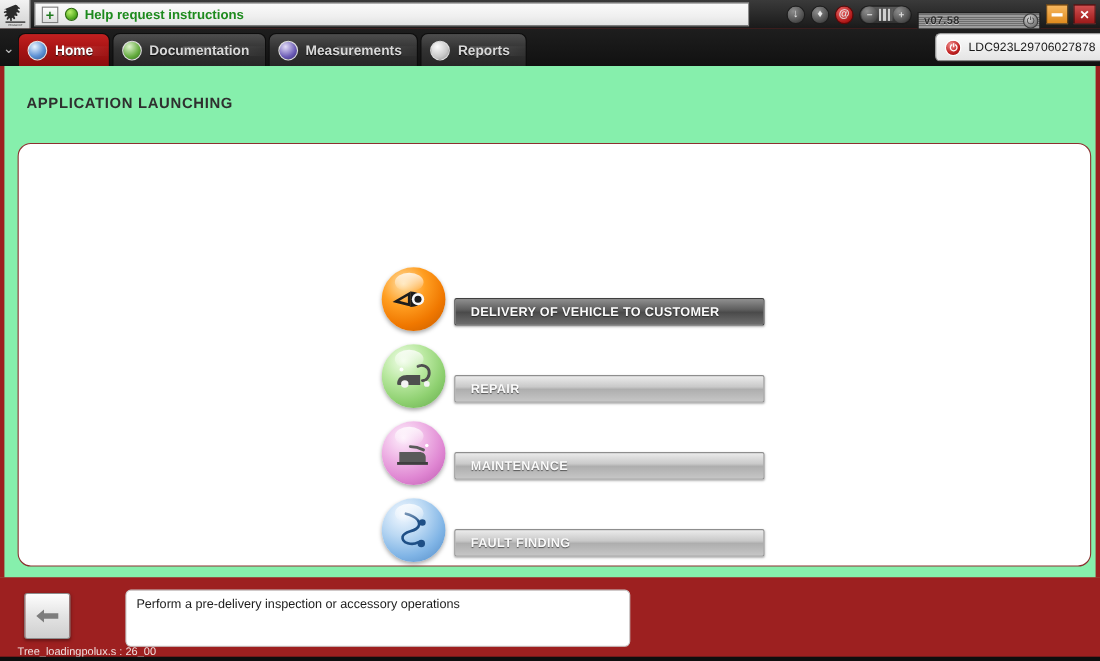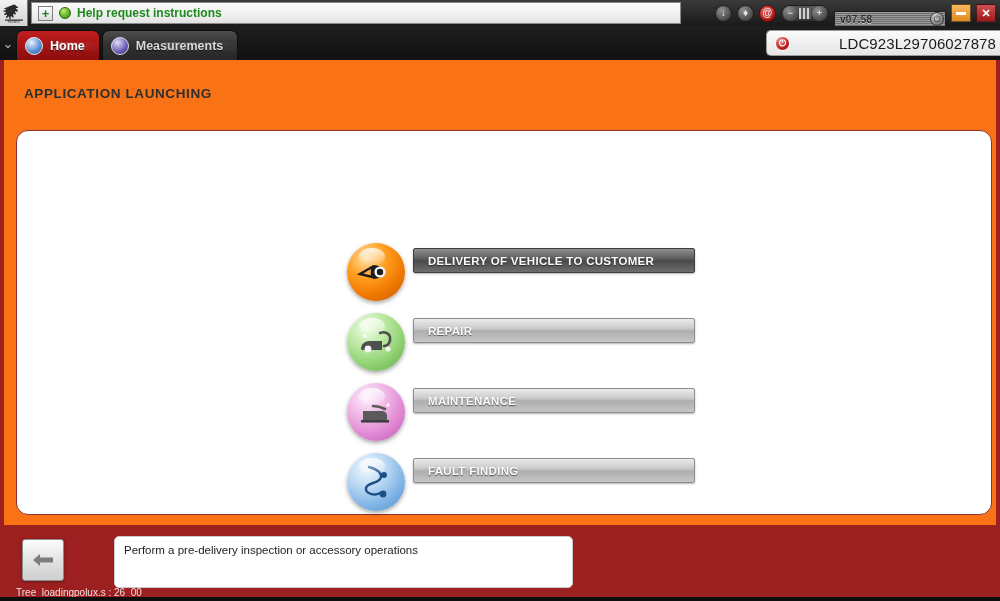--- a/index.html
+++ b/index.html
@@ -111,26 +111,26 @@
   .vin-badge {
     position:absolute; right:0; top:30px; height:26px;
     display:flex; align-items:center; gap:6px; padding: 0 4px 0 8px;
     background: linear-gradient(to bottom,#fbfbfb,#e4e4e4);
     border:1px solid #9a9a9a; border-radius: 5px 0 0 5px; border-right:none;
     overflow:hidden;
   }
   .vin-icon { width:15px;height:15px;border-radius:50%;flex:none;
     background: radial-gradient(circle at 35% 28%, #f09090, #c02020 60%, #8a0f0f); border:1px solid #fff;
     display:flex;align-items:center;justify-content:center; color:#fff; font-size:9px; font-weight:bold;}
-  .vin-text { font-size: 15px; color:#1a1a1a; white-space:nowrap; letter-spacing:.1px;margin-left:43px; }
+  .vin-text { font-size: 11px; color:#1a1a1a; white-space:nowrap; letter-spacing:.1px; }
 
   
   .main {
     position:absolute; left:0; top:60px; width:1000px; height: 465px;
-    background:#f97316;
+    background:#86efac;
     border-left: 4px solid #9d2020; border-right: 4px solid #9d2020; padding-left: 45px;
   }
   .page-title {
     position:absolute; left: 20px; top: 26px;
     font-size: 13.5px; font-weight: bold; color:#2f2f2f; letter-spacing: .6px;
   }
   .panel {
     position:absolute; left: 12px; top: 70px; width: 976px; height: 385px;
     border: 1.5px solid #8c3030; border-radius: 12px; background:#fff;
   }
@@ -146,21 +146,21 @@
   .orb svg { display:block; }
   .orb-orange { background: radial-gradient(circle at 34% 26%, #ffe0a8 0%, #ff9e21 35%, #f07800 65%, #c25a00 100%); }
   .orb-green  { background: radial-gradient(circle at 34% 26%, #f0fde8 0%, #b9e8a0 35%, #8ed070 65%, #63a84c 100%); }
   .orb-blue   { background: radial-gradient(circle at 34% 26%, #f2f8ff 0%, #bad8f3 35%, #81b5e6 65%, #4d87c4 100%); }
   .orb-pink   { background: radial-gradient(circle at 34% 26%, #fdeefb 0%, #efb6e6 35%, #df86d2 65%, #bb57ae 100%); }
   .orb::after {
     content:""; position:absolute; left:20%; top:8%; width:46%; height:30%;
     border-radius: 50%; background: linear-gradient(to bottom, rgba(255,255,255,.8), rgba(255,255,255,0));
   }
   .menu-bar {
-    position:absolute; left: 78px; top: 5px; width: 282px; height: 25px;
+    position:absolute; left: 78px; top: 28px; width: 282px; height: 25px;
     border: 1px solid #8e8e8e; border-radius: 2px;
     background: linear-gradient(to bottom, #ebebeb 0%, #c9c9c9 42%, #aeaeae 52%, #c6c6c6 100%);
     box-shadow: 0 1px 2px rgba(0,0,0,.3);
     display:flex; align-items:center; padding-left: 14px;
     font-size: 11.5px; font-weight: bold; letter-spacing:.3px;
     color:#fbfbfb; text-shadow: 0 1px 1px rgba(0,0,0,.55);
     z-index: 1;
   }
   .menu-row.active .menu-bar {
     background: linear-gradient(to bottom, #8f8f8f 0%, #5d5d5d 42%, #4a4a4a 52%, #6e6e6e 100%);
@@ -240,26 +240,34 @@
   </div>
 
   <div class="tabstrip">
     <div class="tab-chevron">⌄</div>
 
     <div class="tab active">
       <div class="tabicon ic-home"></div>
       <div class="tab-label">Home</div>
     </div>
 
+    <div class="tab">
+      <div class="tabicon ic-doc"></div>
+      <div class="tab-label">Documentation</div>
+    </div>
 
     <div class="tab">
       <div class="tabicon ic-meas"></div>
       <div class="tab-label">Measurements</div>
     </div>
 
+    <div class="tab">
+      <div class="tabicon ic-rep"></div>
+      <div class="tab-label">Reports</div>
+    </div>
   </div>
 
   <div class="vin-badge">
     <div class="vin-icon">⏻</div>
     <div class="vin-text">LDC923L29706027878</div>
   </div>
 
   <div class="main">
     <div class="page-title">APPLICATION LAUNCHING</div>
 

